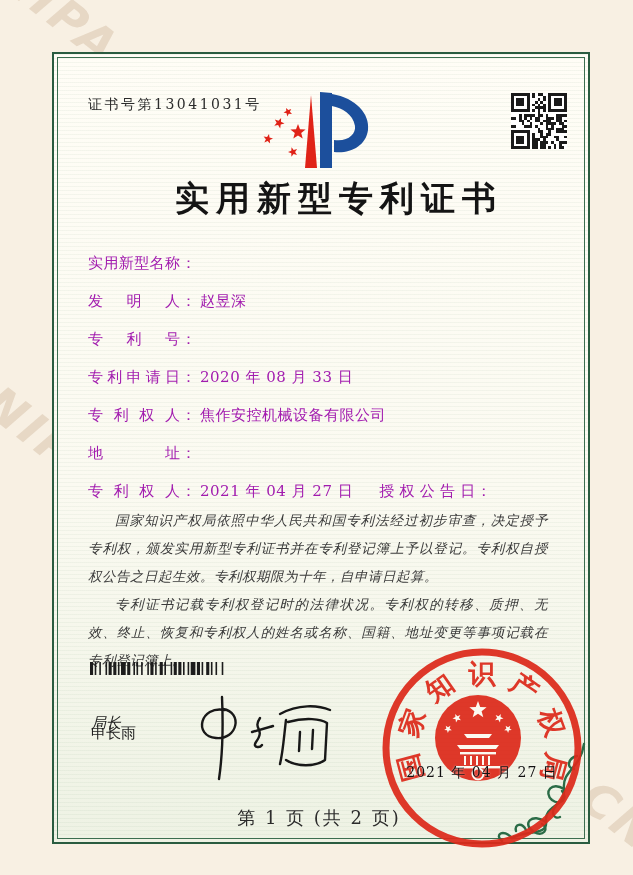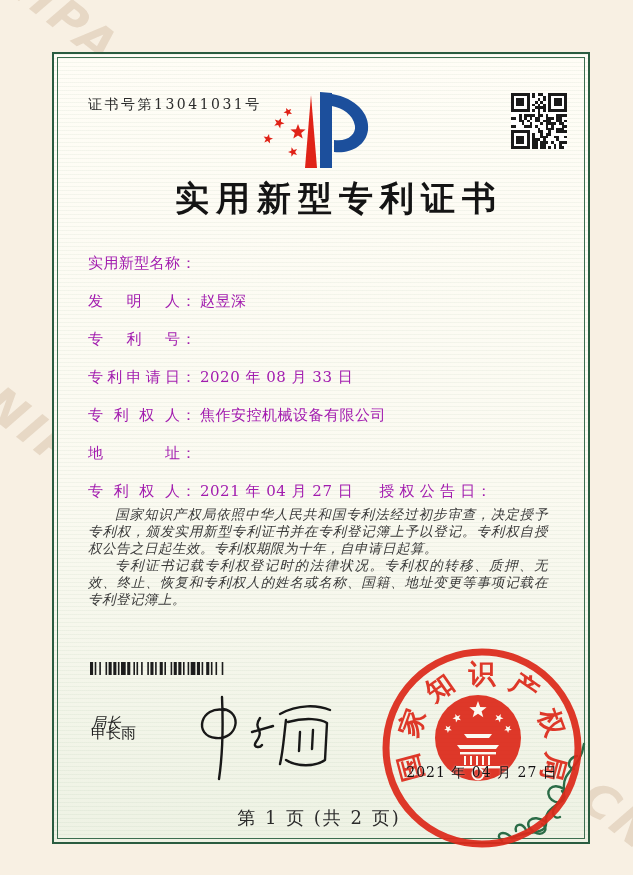--- a/index.html
+++ b/index.html
@@ -35,21 +35,21 @@
     font-size:34px; font-weight:700; letter-spacing:7px; color:#141414;margin-left:20px;
   }
   .fields{position:absolute; left:88px; top:244px; width:470px;}
   .frow{height:38px; display:flex; align-items:center; font-size:15px; color:#a21caf;}
   .flabel{display:inline-block; width:92px; text-align:justify; text-align-last:justify; letter-spacing:0;}
   .fcolon{display:inline-block; margin:0 4px 0 1px;}
   .fvalue{letter-spacing:0.5px;}
   .flabel2{display:inline-block; width:96px; text-align:justify; text-align-last:justify; margin-left:26px;}
   .paras{position:absolute; left:88px; top:506px; width:460px;}
   .paras p{
-    margin:0; font-size:13.5px; line-height:17px; text-align:justify;
+    margin:0; font-size:13.5px; line-height:28px; text-align:justify;
     text-indent:2em; font-style:italic; color:#3a3a3a; letter-spacing:0.5px;
   }
   .barcode{position:absolute; left:90px; top:662px;}
   .sig-title{position:absolute; left:91px; top:714px; font-size:15px; font-family:"DejaVu Sans","Liberation Sans",sans-serif; color:#1d1d1d;font-style:italic;}
   .sig-name{position:absolute; left:91px; top:724px; font-size:15px; font-family:"DejaVu Sans","Liberation Sans",sans-serif; color:#1d1d1d;}
   .sig-img{position:absolute; left:180px; top:690px; z-index:4;}
   .flourish{position:absolute; left:492px; top:742px; z-index:4;}
   .seal{position:absolute; left:372px; top:638px; z-index:5; opacity:0.93;}
   .seal-date{
     position:absolute; left:372px; top:764px; width:220px; z-index:6; text-align:center;

